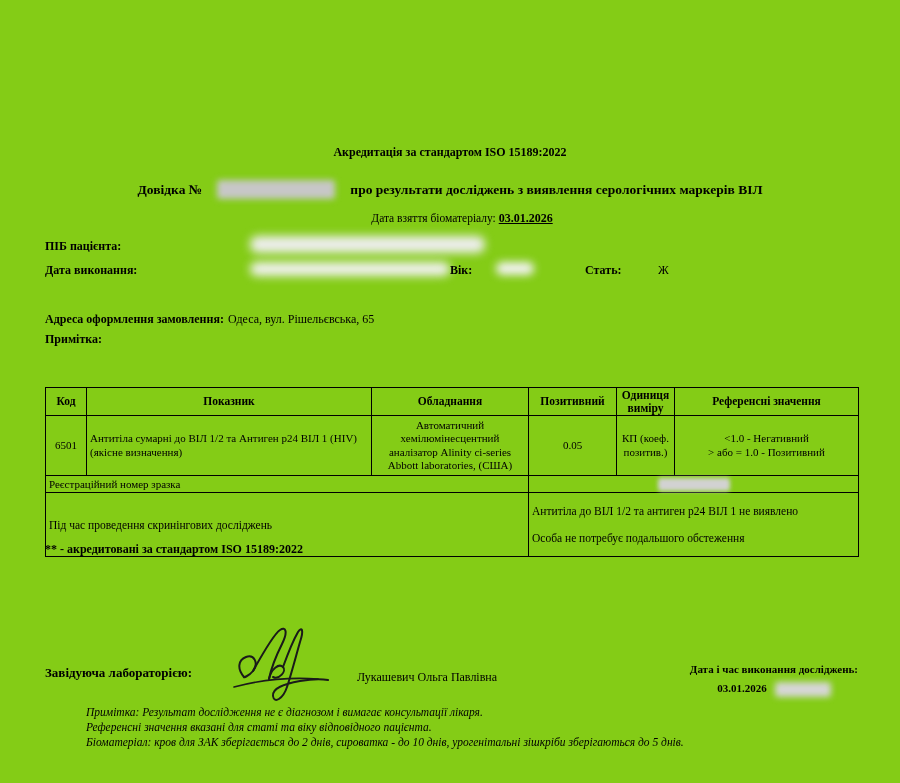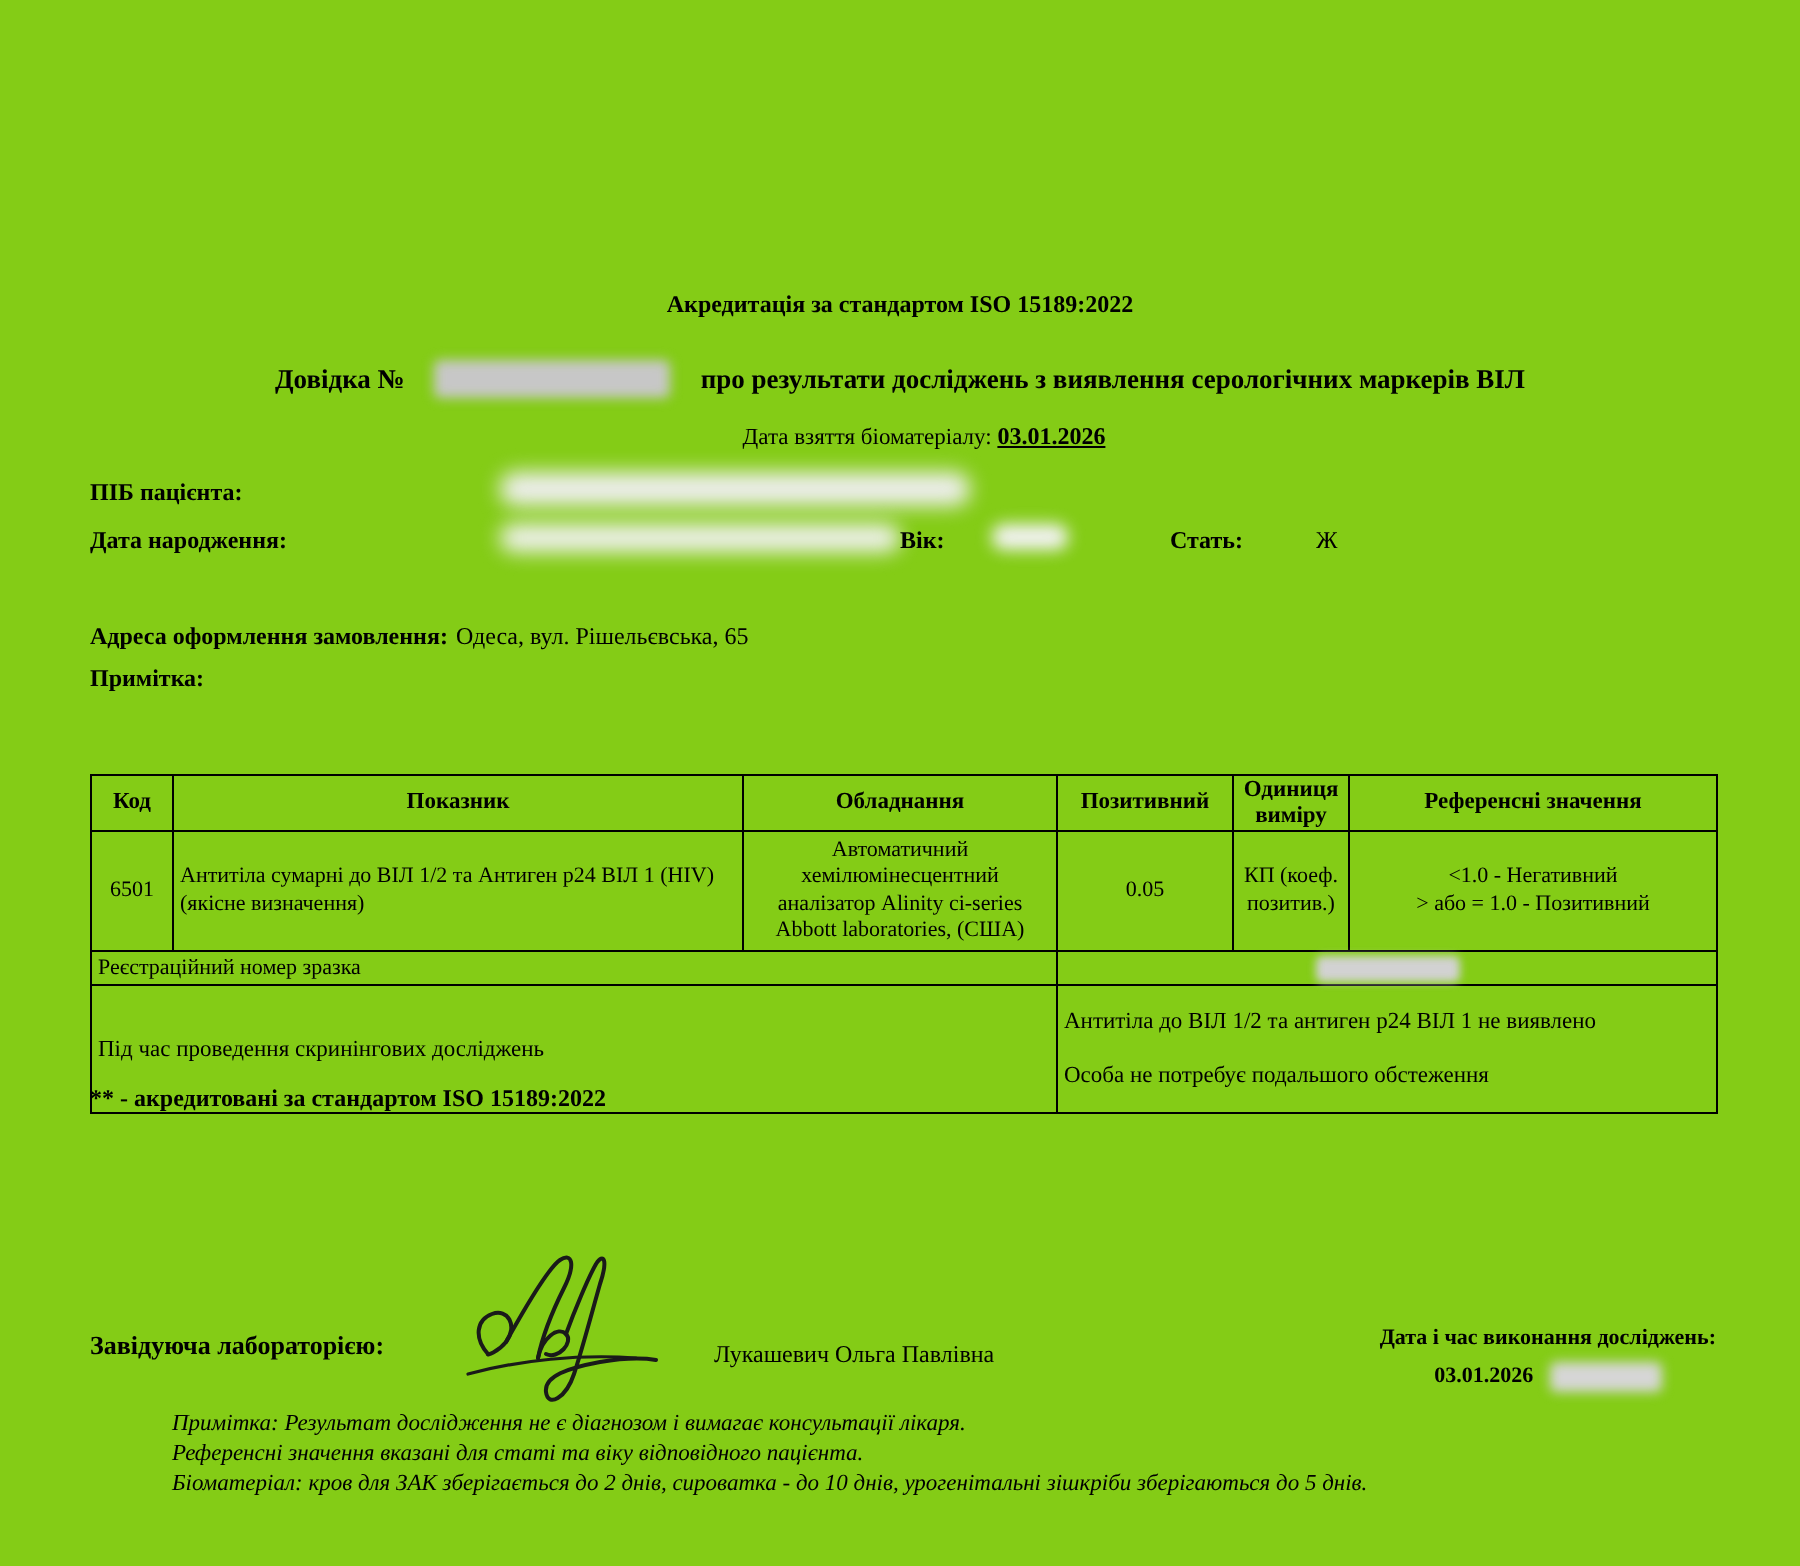--- a/index.html
+++ b/index.html
@@ -122,21 +122,21 @@
   </div>
 
   <div class="abs sample-date-line">
     <span>Дата взяття біоматеріалу:</span>
     <span class="date-val">03.01.2026</span>
   </div>
 
   <div class="abs row-name lbl">ПІБ пацієнта:</div>
   <div class="abs redact redact-name"></div>
 
-  <div class="abs row-birth lbl">Дата народження:</div>
+  <div class="abs row-birth lbl">Дата виконання:</div>
   <div class="abs redact redact-birth"></div>
   <div class="abs age-lbl lbl">Вік:</div>
   <div class="abs redact redact-age"></div>
   <div class="abs sex-lbl lbl">Стать:</div>
   <div class="abs sex-val val">Ж</div>
 
   <div class="abs row-address">
     <span class="lbl">Адреса оформлення замовлення:</span>
     <span class="val">Одеса, вул. Рішельєвська, 65</span>
   </div>

